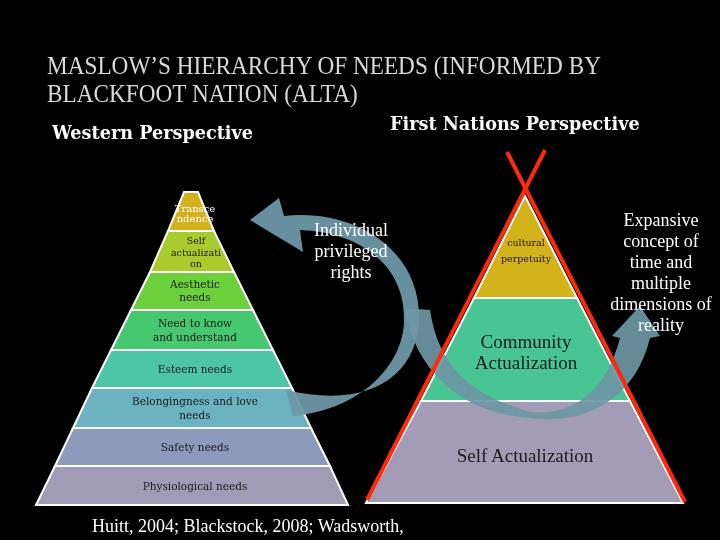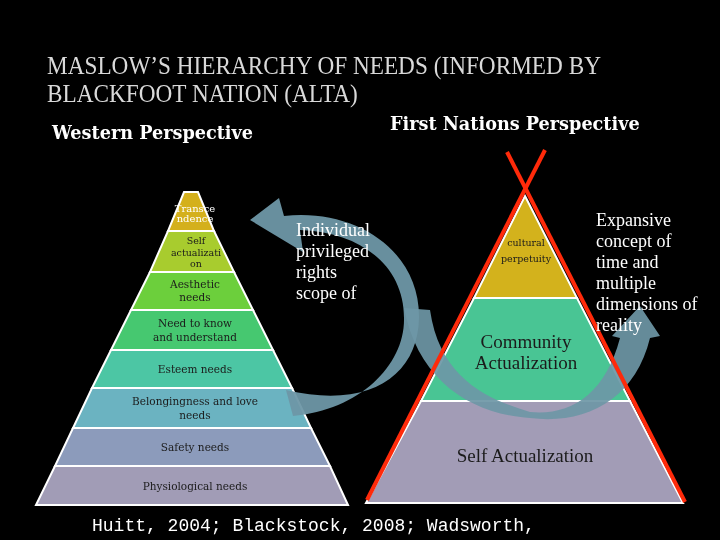--- a/index.html
+++ b/index.html
@@ -2,24 +2,24 @@
 <html><head>
 <meta charset="utf-8">
 <style>
   html, body { margin:0; padding:0; background:#000; }
   body { width:720px; height:540px; position:relative; overflow:hidden; font-family:"DejaVu Serif", "Liberation Serif", serif; }
   .slide-title { position:absolute; left:47px; top:52px; width:660px; color:#d9d9d9; font-family:"Liberation Serif", serif; font-size:25px; line-height:28px; letter-spacing:0px; transform:scaleX(0.93); transform-origin:left top; }
   .subhead { position:absolute; color:#fff; font-family:"DejaVu Serif", serif; font-weight:bold; font-size:18px; white-space:nowrap; transform-origin:left top; }
   .sub-west { left:52px; top:122px; transform:scaleX(0.98); }
   .sub-first { left:390px; top:113px; transform:scaleX(0.98); }
   svg.diagram { position:absolute; left:0; top:0; }
-  .note { position:absolute; color:#fff; font-family:"Liberation Serif", serif; font-size:18px; line-height:21px; text-align:left; white-space:nowrap; }
+  .note { position:absolute; color:#fff; font-family:"Liberation Serif", serif; font-size:18px; line-height:21px; text-align:center; white-space:nowrap; }
   .note-left { left:296px; top:220px; width:110px; }
   .note-right { left:596px; top:210px; width:130px; }
-  .citation { position:absolute; left:92px; top:516px; color:#fff; font-family:Liberation Mono, monospace; font-size:18px; white-space:nowrap; }
+  .citation { position:absolute; left:92px; top:516px; color:#fff; font-family:Liberation Serif, serif; font-size:18px; white-space:nowrap; }
   .lbl { font-family:"DejaVu Serif", serif; fill:#1b1b1b; }
 </style>
 </head>
 <body>
 
 <div class="slide-title">MASLOW’S HIERARCHY OF NEEDS (INFORMED BY BLACKFOOT NATION (ALTA)</div>
 <div class="subhead sub-west">Western Perspective</div>
 <div class="subhead sub-first">First Nations Perspective</div>
 
 <svg class="diagram" width="720" height="540" viewBox="0 0 720 540">
@@ -77,21 +77,20 @@
   <g stroke-width="4" stroke-linecap="butt" stroke="#ff2a0a">
     <line x1="367" y1="500" x2="545" y2="150"></line>
     <line x1="685" y1="502" x2="507" y2="152"></line>
   </g>
 </svg>
 
 <div class="note note-left">
   <div>Individual</div>
   <div>privileged</div>
   <div>rights</div>
-  <div>scope of</div>
 </div>
 
 <div class="note note-right">
   <div>Expansive</div>
   <div>concept of</div>
   <div>time and</div>
   <div>multiple</div>
   <div>dimensions of</div>
   <div>reality</div>
 </div>

